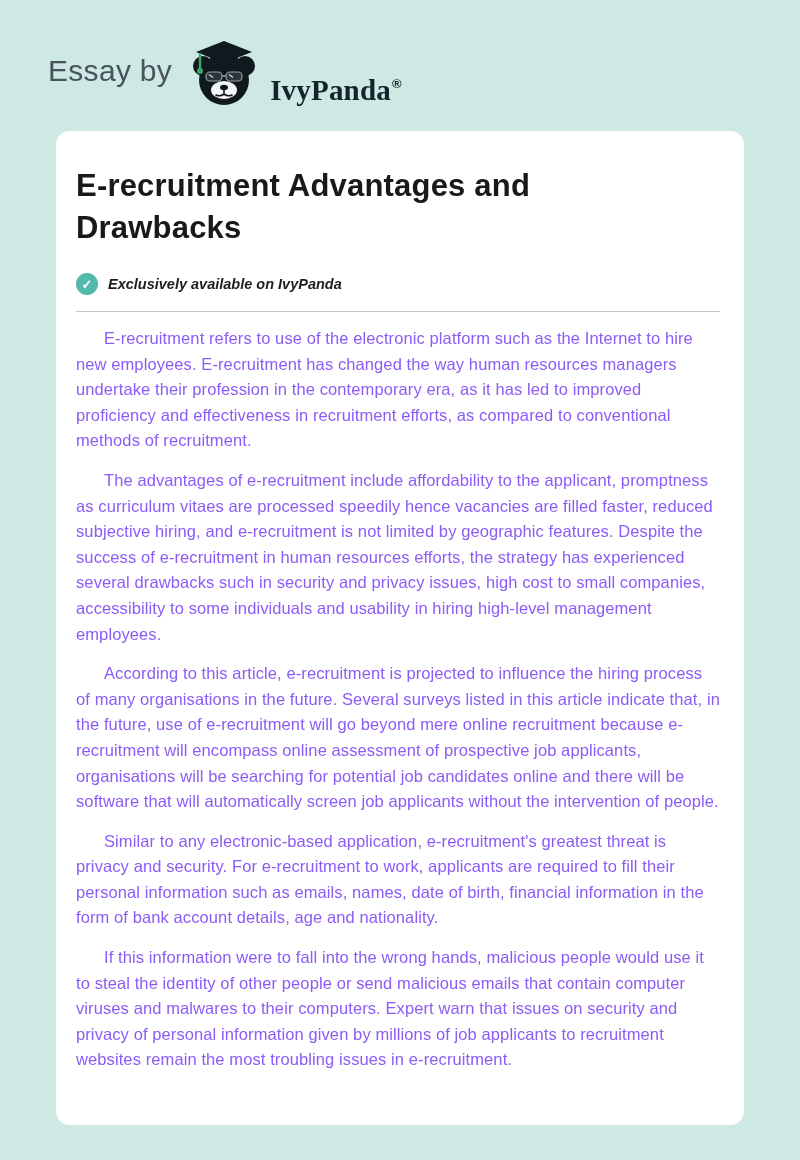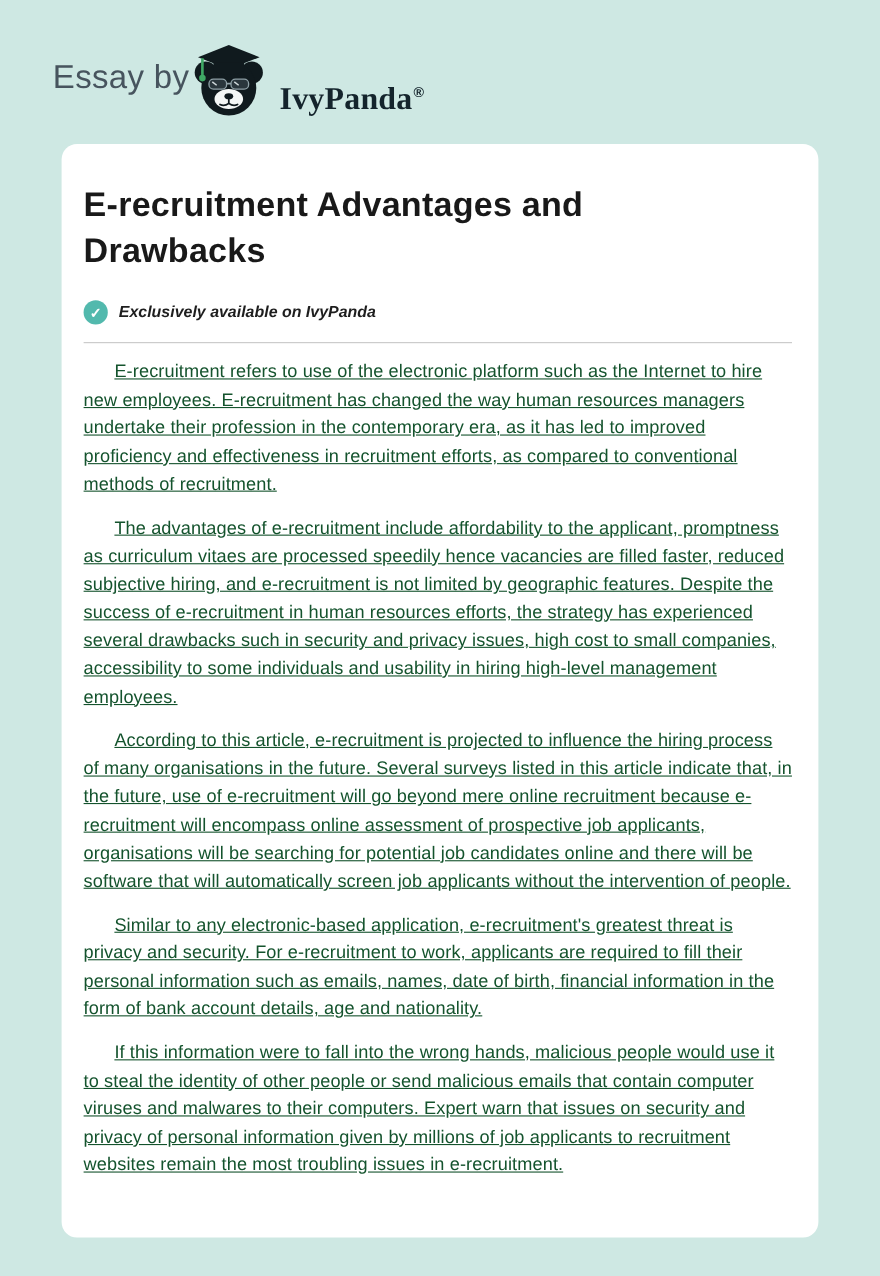--- a/index.html
+++ b/index.html
@@ -8,20 +8,21 @@
     min-height: 1160px;
     background: #cee8e3;
     font-family: "Liberation Sans", sans-serif;
   }
 
   
   .header {
     display: flex;
     align-items: center;
     padding: 34px 48px 24px 48px;
+    gap: 16px;
   }
   .essay-by {
     font-size: 30px;
     color: #47545e;
     letter-spacing: 0.3px;
   }
   .logo {
     display: flex;
     align-items: center;
     gap: 10px;
@@ -87,24 +88,23 @@
   .divider {
     border: 0;
     border-top: 1px solid #c7c7c7;
     margin-top: 16px;
   }
   .body-text { margin-top: 12px; }
   .body-text p {
     text-indent: 28px;
     font-size: 16.5px;
     line-height: 25.6px;
-    color: #14532d;
+    color: #8b5cf6;
     margin-top: 14px;
     letter-spacing: 0.1px;
-    text-decoration: underline;
   }
 </style>
 </head>
 <body>
 
 <div class="header">
   <span class="essay-by">Essay by</span>
   <div class="logo">
     <span>
       <svg width="72" height="72" viewBox="0 0 72 72" aria-hidden="true">

